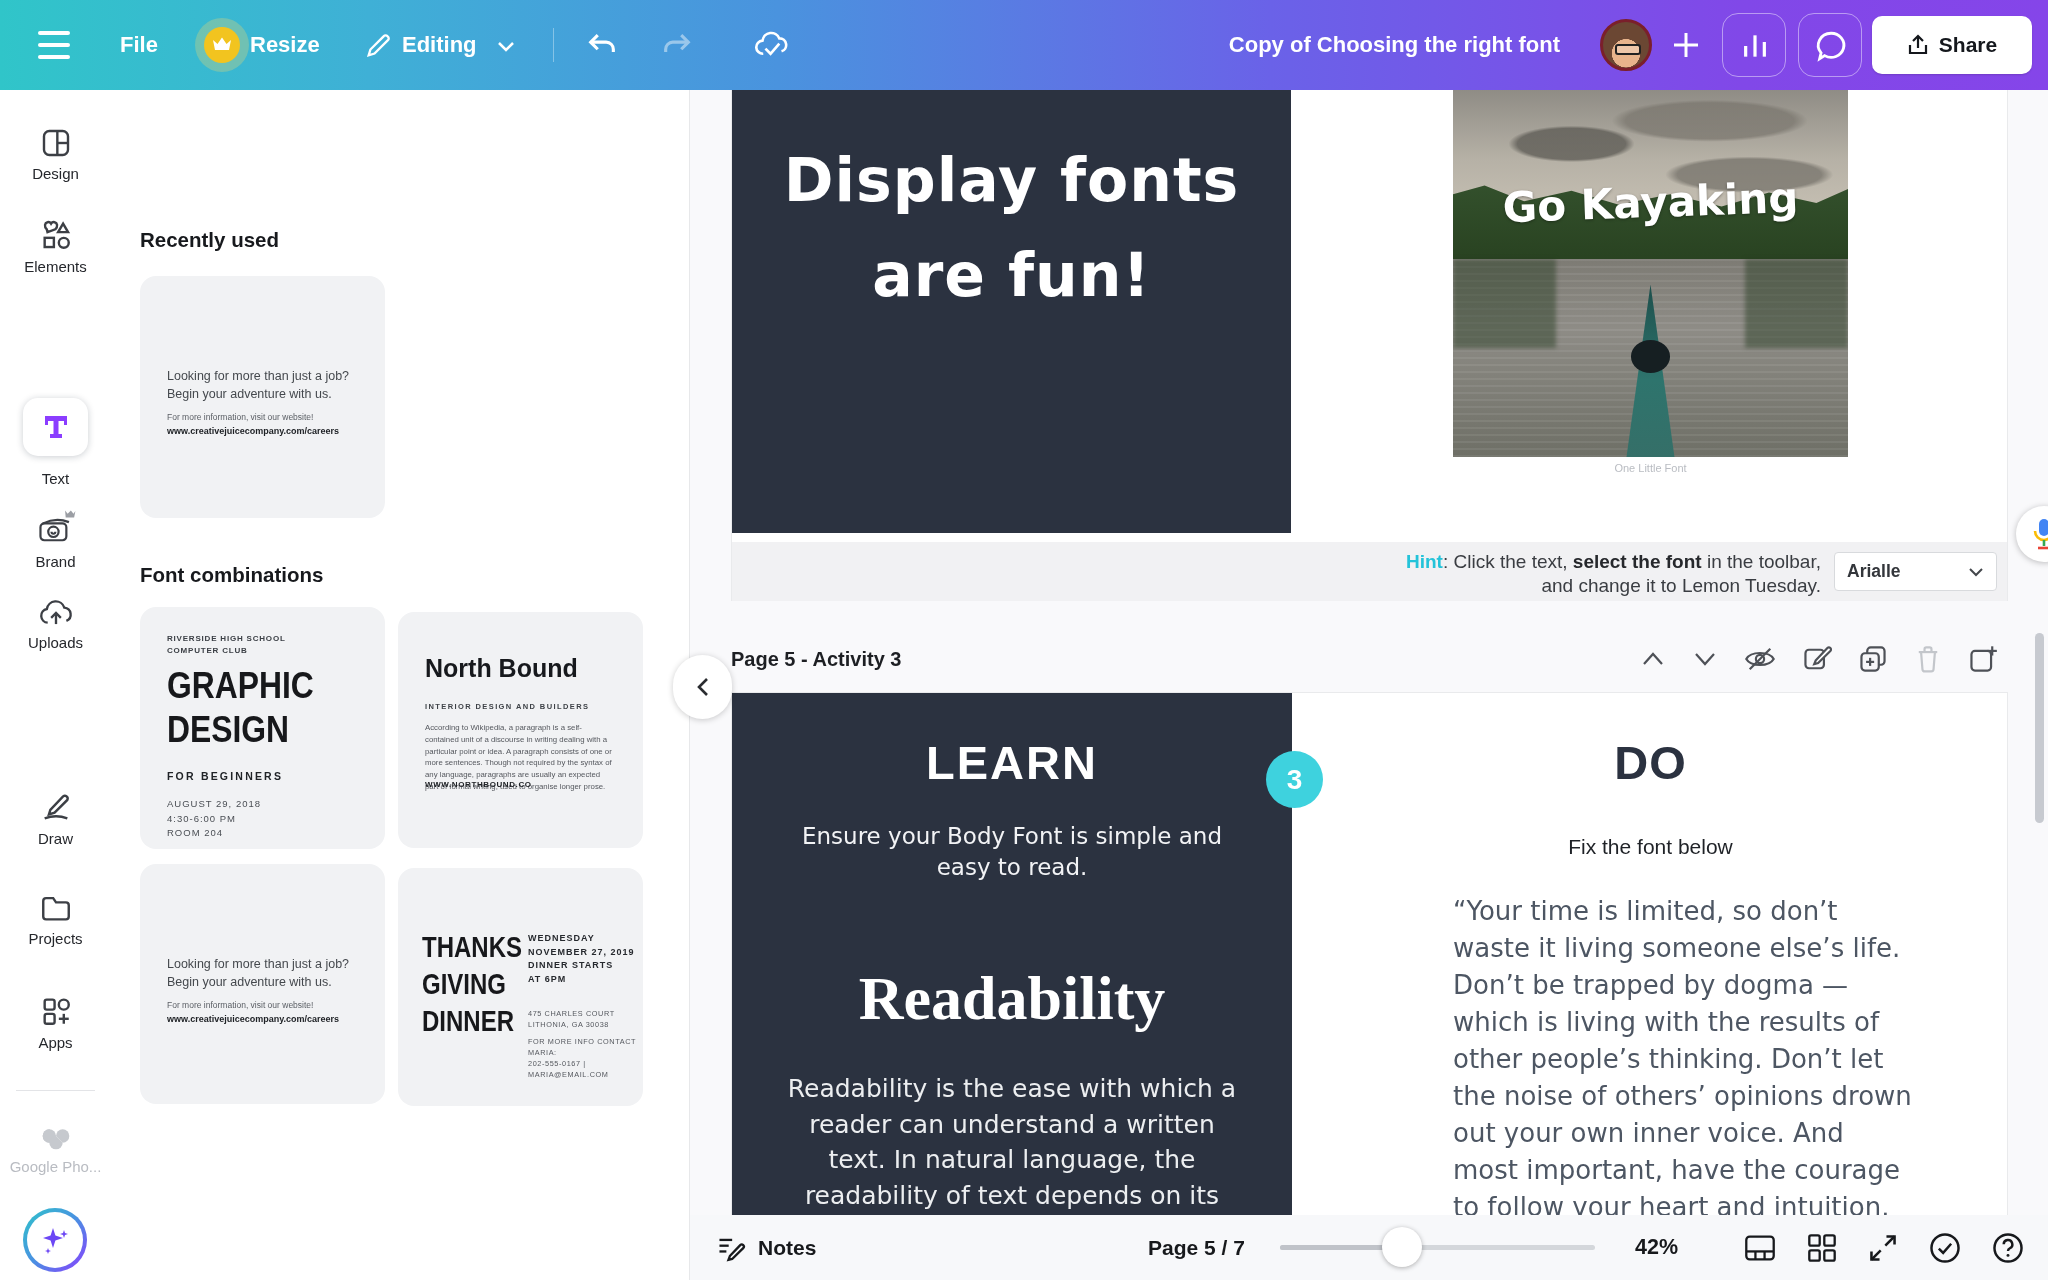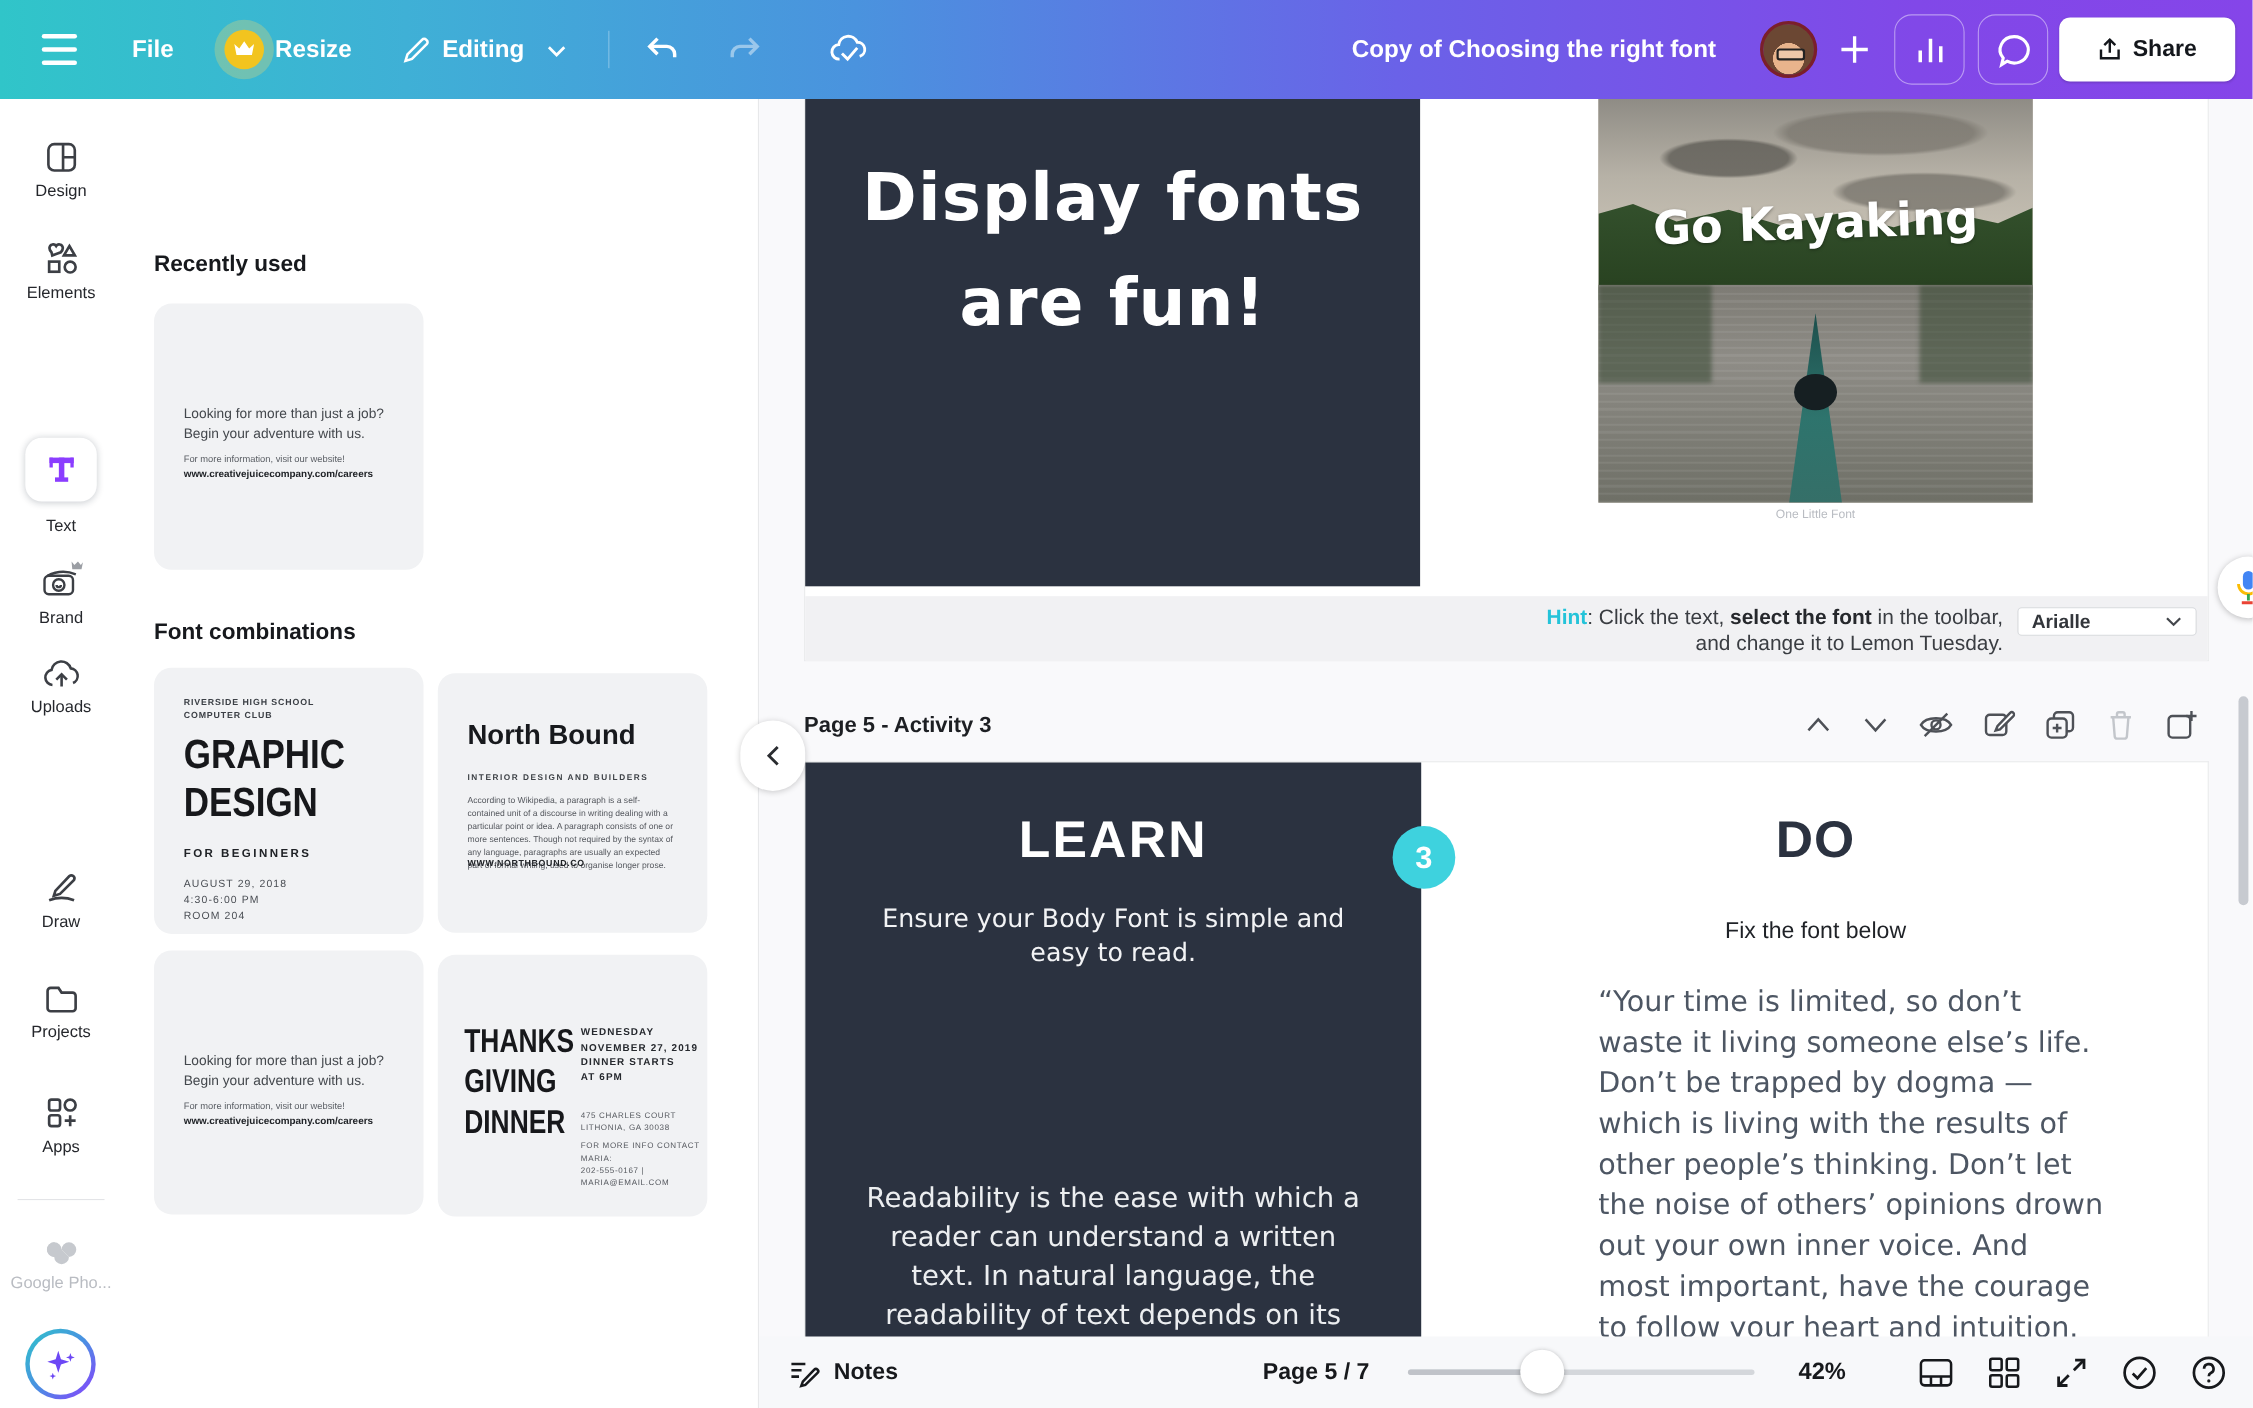--- a/index.html
+++ b/index.html
@@ -100,21 +100,21 @@
   .k-cockpit{position:absolute;left:45%;top:68%;width:10%;height:9%;border-radius:50%;background:#161f22;}
   .k-title{position:absolute;left:0;top:24%;width:100%;text-align:center;color:#fff;
     font-size:42px;font-weight:700;font-family:"DejaVu Sans",sans-serif;transform:rotate(-2deg);
     text-shadow:0 1px 3px rgba(0,0,0,.35);}
   .k-caption{position:absolute;left:721px;top:372px;width:395px;text-align:center;font-size:11px;color:#b9bcc2;}
   .hintbar{position:absolute;left:0;top:452px;width:1275px;height:59px;background:#f1f1f3;}
   .hint-text{position:absolute;right:186px;top:8px;width:620px;text-align:right;
     font-size:19px;line-height:24px;color:#3a3d42;}
   .hint-teal{color:#24c3d9;font-weight:700;}
   .hint-bold{font-weight:700;color:#26282c;}
-  .fontdrop{position:absolute;right:10px;top:10px;width:163px;height:26px;background:#fff;
+  .fontdrop{position:absolute;right:10px;top:10px;width:163px;height:39px;background:#fff;
     border:1px solid #d8dadd;border-radius:4px;box-sizing:border-box;
     display:flex;align-items:center;justify-content:space-between;padding:0 12px;}
   .fontdrop span{font-size:17.5px;font-weight:600;color:#33363b;}
   .micbtn{left:2016px;top:506px;width:56px;height:56px;border-radius:50%;background:#fff;
     box-shadow:0 1px 6px rgba(0,0,0,.25);z-index:20;display:flex;align-items:center;justify-content:center;}
 
   .p5header{left:731px;top:644px;width:1277px;height:40px;}
   .p5-title{position:absolute;left:0;top:4px;font-size:20px;font-weight:600;color:#1d1f23;}
   .p5-icons{position:absolute;right:10px;top:0;display:flex;gap:26px;align-items:center;color:#4e5157;}
   .p5-icons .dis{color:#c3c6cb;}
@@ -461,20 +461,21 @@
     </div>
   </div>
 
   <div class="abs page5">
     <div class="p5-dark">
       <div class="learn-title">LEARN</div>
       <div class="learn-sub">
         <div>Ensure your Body Font is simple and</div>
         <div>easy to read.</div>
       </div>
+      <div class="read-title">Readability</div>
       <div class="read-body">Readability is the ease with which a reader can understand a written text. In natural language, the readability of text depends on its</div>
     </div>
     <div class="do-title">DO</div>
     <div class="do-sub">Fix the font below</div>
     <div class="quote">“Your time is limited, so don’t waste it living someone else’s life. Don’t be trapped by dogma — which is living with the results of other people’s thinking. Don’t let the noise of others’ opinions drown out your own inner voice. And most important, have the courage to follow your heart and intuition.</div>
     <div class="badge3">3</div>
   </div>
 
   <div class="abs vscroll"></div>
 

